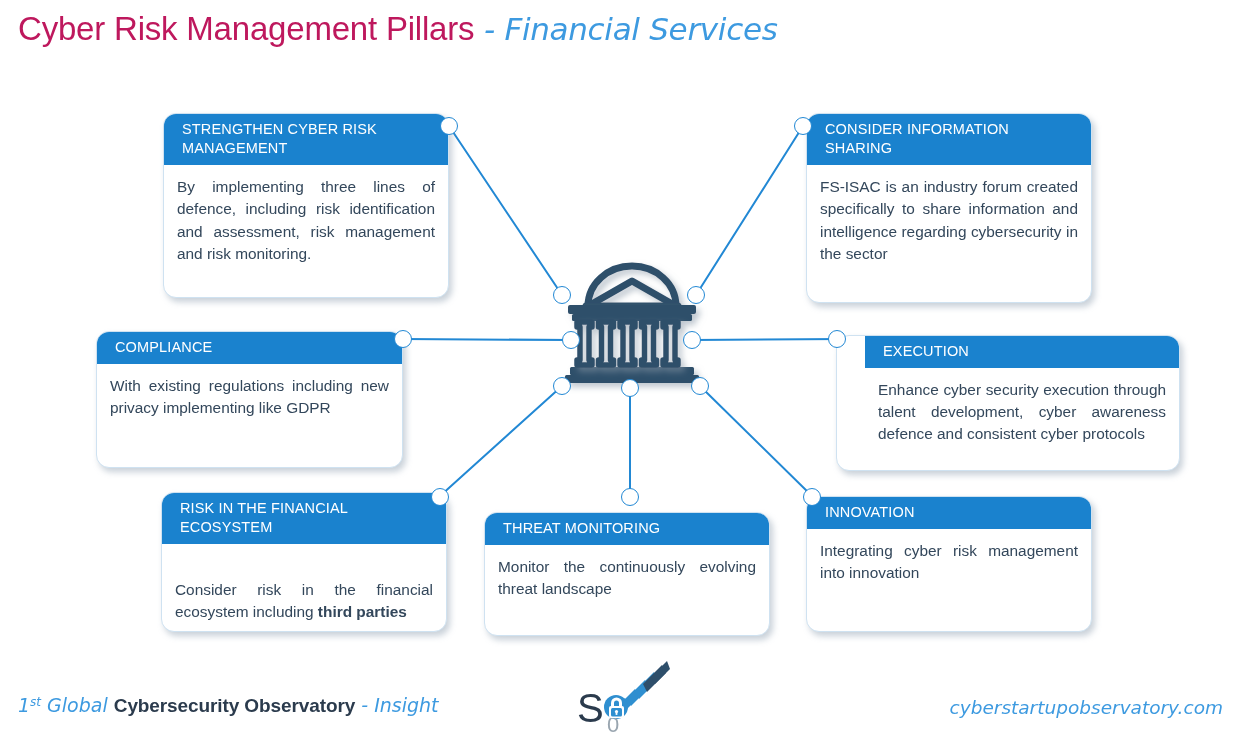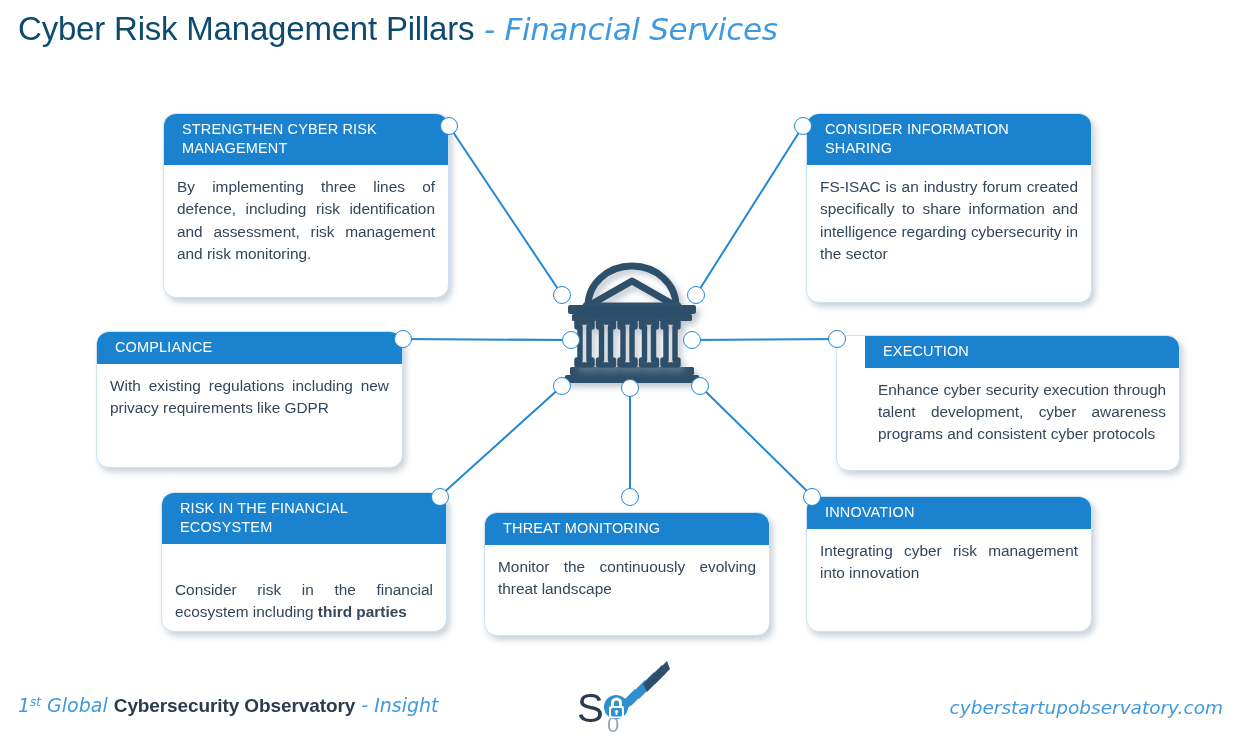--- a/index.html
+++ b/index.html
@@ -11,21 +11,21 @@
   }
   #stage { position: relative; width: 1245px; height: 743px; background:#fff; }
 
   
   #title {
     position: absolute; left: 18px; top: 12px;
     white-space: nowrap;
     line-height: 1;
   }
   #title .main {
-    font-size: 33px; font-weight: 400; color: #0c4a6e;
+    font-size: 33px; font-weight: 400; color: #be185d;
     letter-spacing: -0.2px;
   }
   #title .sub {
     font-size: 31px; color: #3d9ae0; font-style: italic;
     font-family: "DejaVu Sans", sans-serif; font-weight: 400;
     letter-spacing: -0.3px;
   }
 
   
   #links { position: absolute; left:0; top:0; width:1245px; height:743px; pointer-events:none; }
@@ -170,27 +170,27 @@
   <div class="dot" style="left:440px; top:117px;"></div>
 
   <div class="card" style="left:806px; top:113px; width:286px; height:190px;">
     <div class="hdr">CONSIDER INFORMATION SHARING</div>
     <div class="body">FS-ISAC is an industry forum created specifically to share information and intelligence regarding cybersecurity in the sector</div>
   </div>
   <div class="dot" style="left:794px; top:117px;"></div>
 
   <div class="card" style="left:96px; top:331px; width:307px; height:137px;">
     <div class="hdr">COMPLIANCE</div>
-    <div class="body">With existing regulations including new privacy requirements like GDPR</div>
+    <div class="body">With existing regulations including new privacy implementing like GDPR</div>
   </div>
   <div class="dot" style="left:394px; top:330px;"></div>
 
   <div class="card" style="left:836px; top:335px; width:344px; height:136px;padding-left:28px;">
     <div class="hdr">EXECUTION</div>
-    <div class="body">Enhance cyber security execution through talent development, cyber awareness programs and consistent cyber protocols</div>
+    <div class="body">Enhance cyber security execution through talent development, cyber awareness defence and consistent cyber protocols</div>
   </div>
   <div class="dot" style="left:828px; top:330px;"></div>
 
   <div class="card" style="left:161px; top:492px; width:286px; height:140px;gap:24px;">
     <div class="hdr">RISK IN THE FINANCIAL ECOSYSTEM</div>
     <div class="body"><span>Consider risk in the financial ecosystem including </span><b>third parties</b></div>
   </div>
   <div class="dot" style="left:431px; top:488px;"></div>
 
   <div class="card" style="left:484px; top:512px; width:286px; height:124px;">

